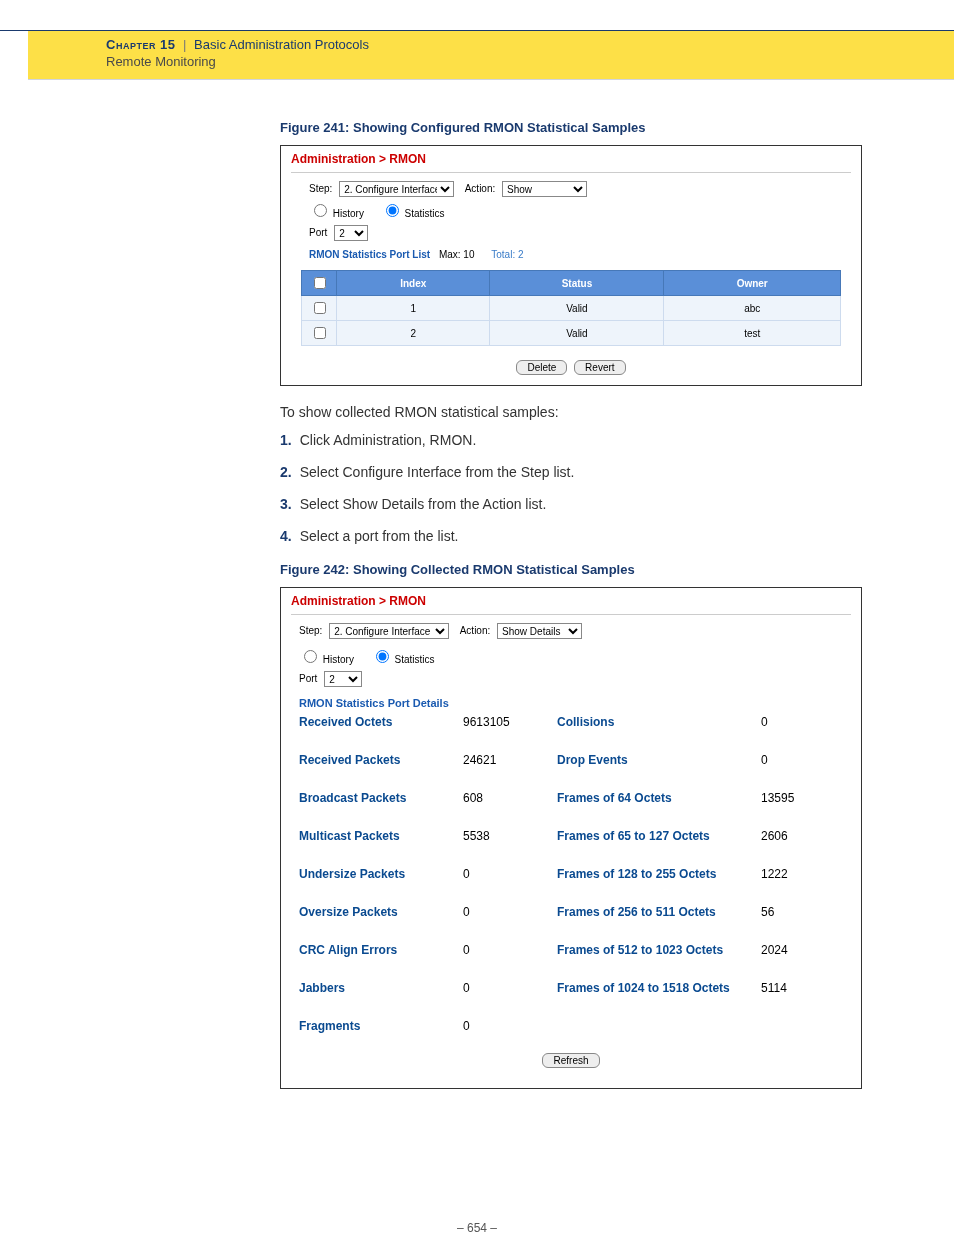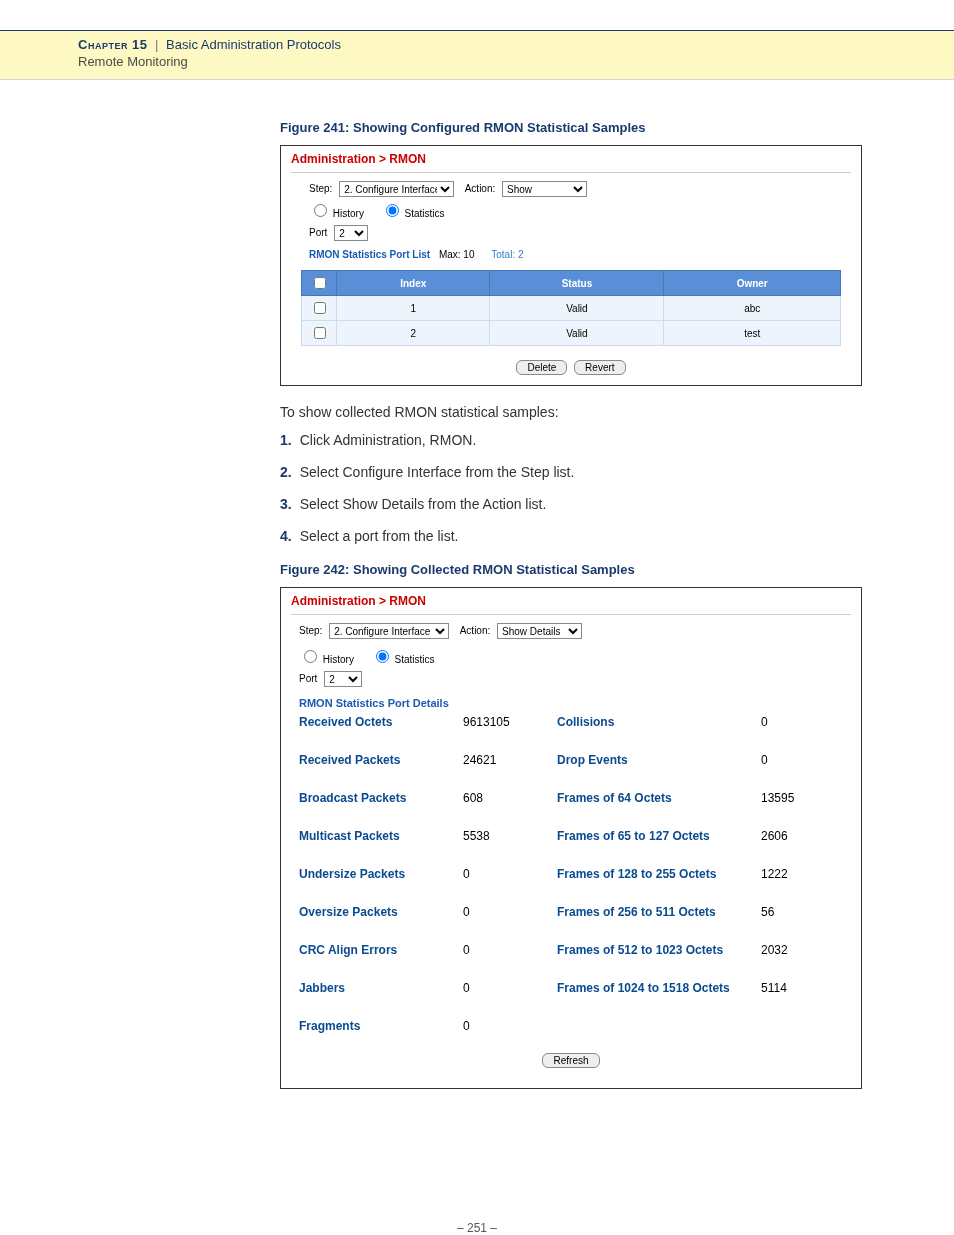--- a/index.html
+++ b/index.html
@@ -14,23 +14,24 @@
     margin: 0 auto;
     position: relative;
     min-height: 1235px;
   }
   .top-rule {
     height: 1px;
     background: #1a3a6e;
     margin-top: 30px;
   }
   .header-band {
-    background: #fef9c3;
+    background: #fde047;
     padding: 6px 0 10px 78px;
     border-bottom: 1px solid #d0d4dd;
+    margin-left: 28px;
   }
   .chapter-line {
     font-size: 13px;
     color: #1a3a6e;
   }
   .chapter-label {
     font-weight: bold;
     font-variant: small-caps;
     letter-spacing: .5px;
   }
@@ -280,33 +281,33 @@
             <div class="stat-val">0</div>
             <div class="stat-label">Frames of 128 to 255 Octets</div>
             <div class="stat-val">1222</div>
           <div class="stat-label">Oversize Packets</div>
             <div class="stat-val">0</div>
             <div class="stat-label">Frames of 256 to 511 Octets</div>
             <div class="stat-val">56</div>
           <div class="stat-label">CRC Align Errors</div>
             <div class="stat-val">0</div>
             <div class="stat-label">Frames of 512 to 1023 Octets</div>
-            <div class="stat-val">2032</div>
+            <div class="stat-val">2024</div>
           <div class="stat-label">Jabbers</div>
             <div class="stat-val">0</div>
             <div class="stat-label">Frames of 1024 to 1518 Octets</div>
             <div class="stat-val">5114</div>
           <div class="stat-label">Fragments</div>
             <div class="stat-val">0</div>
             <div class="stat-label"></div>
             <div class="stat-val"></div>
         </div>
 
         <div class="ss-btns" style="margin-top:14px;">
           <button class="ss-btn">Refresh</button>
         </div>
       </div>
     </div>
 
   </div>
 
-  <div class="pagefoot">–  251  –</div>
+  <div class="pagefoot">–  654  –</div>
 </div>
 
 </body></html>

